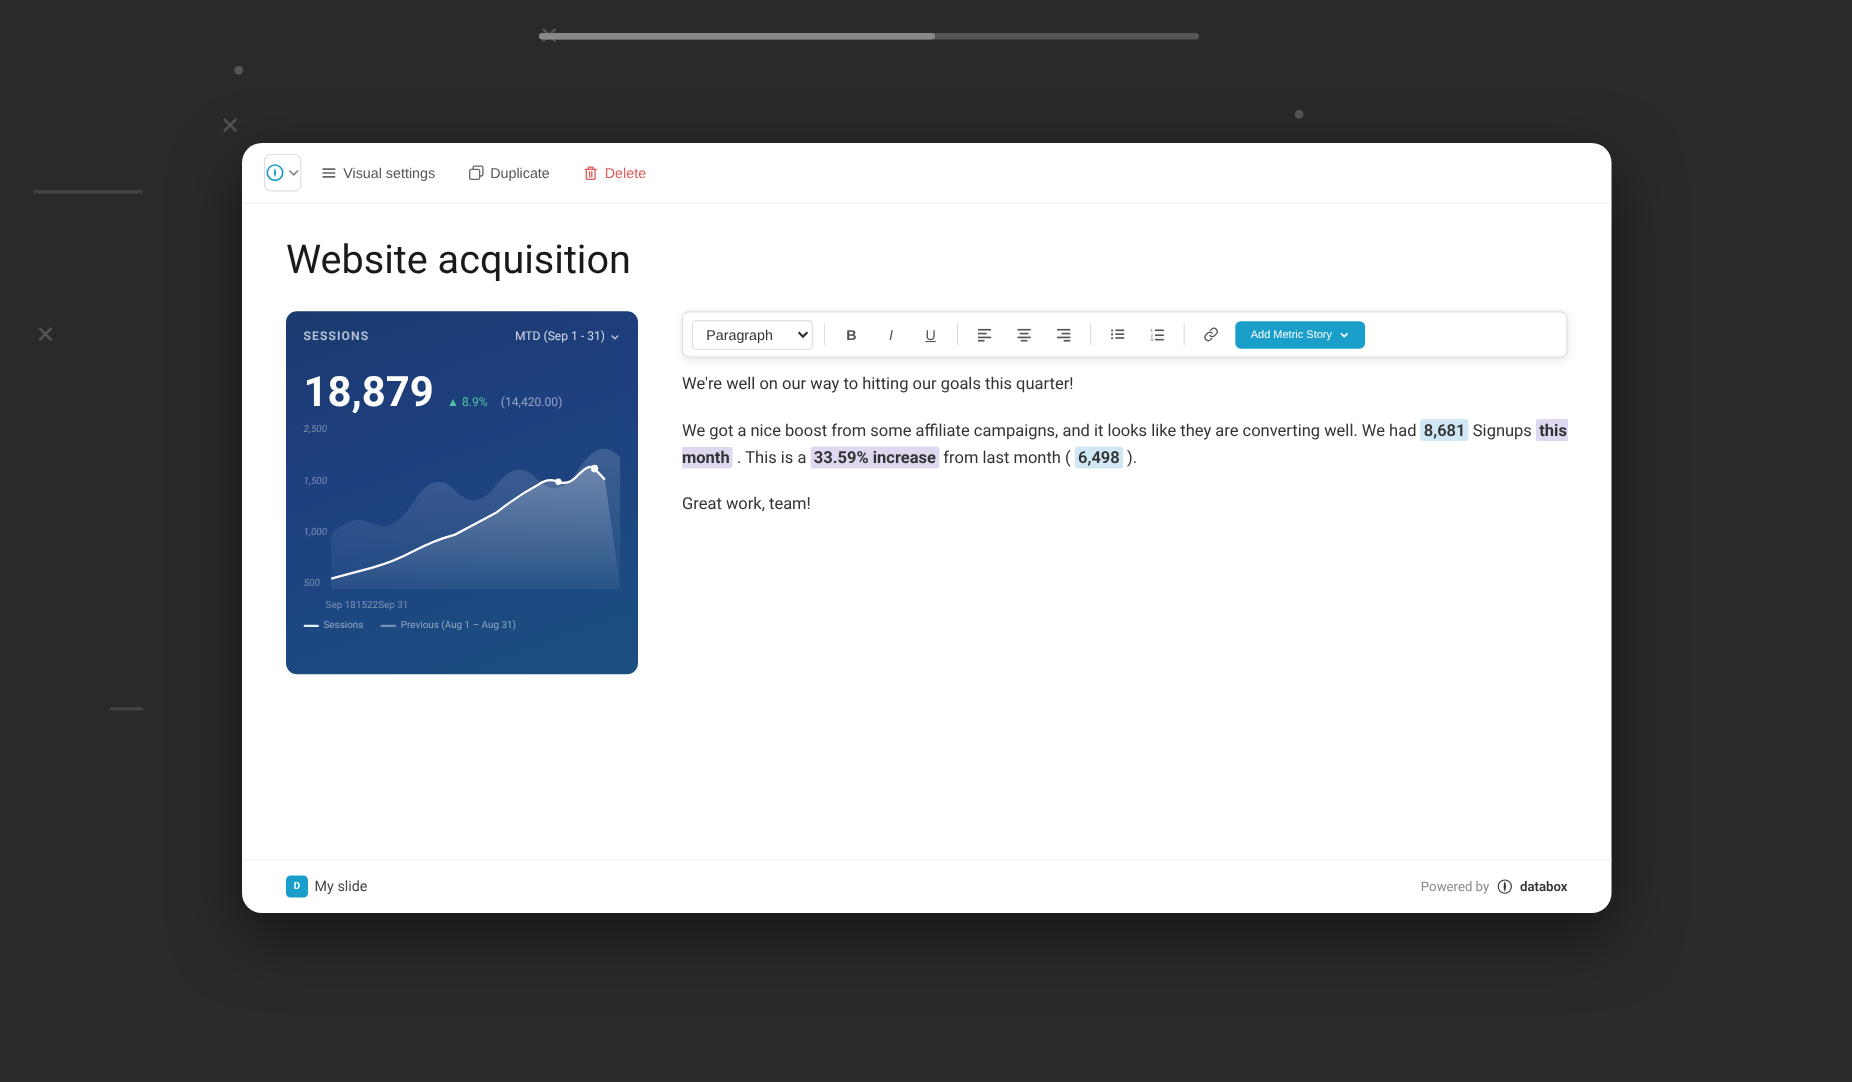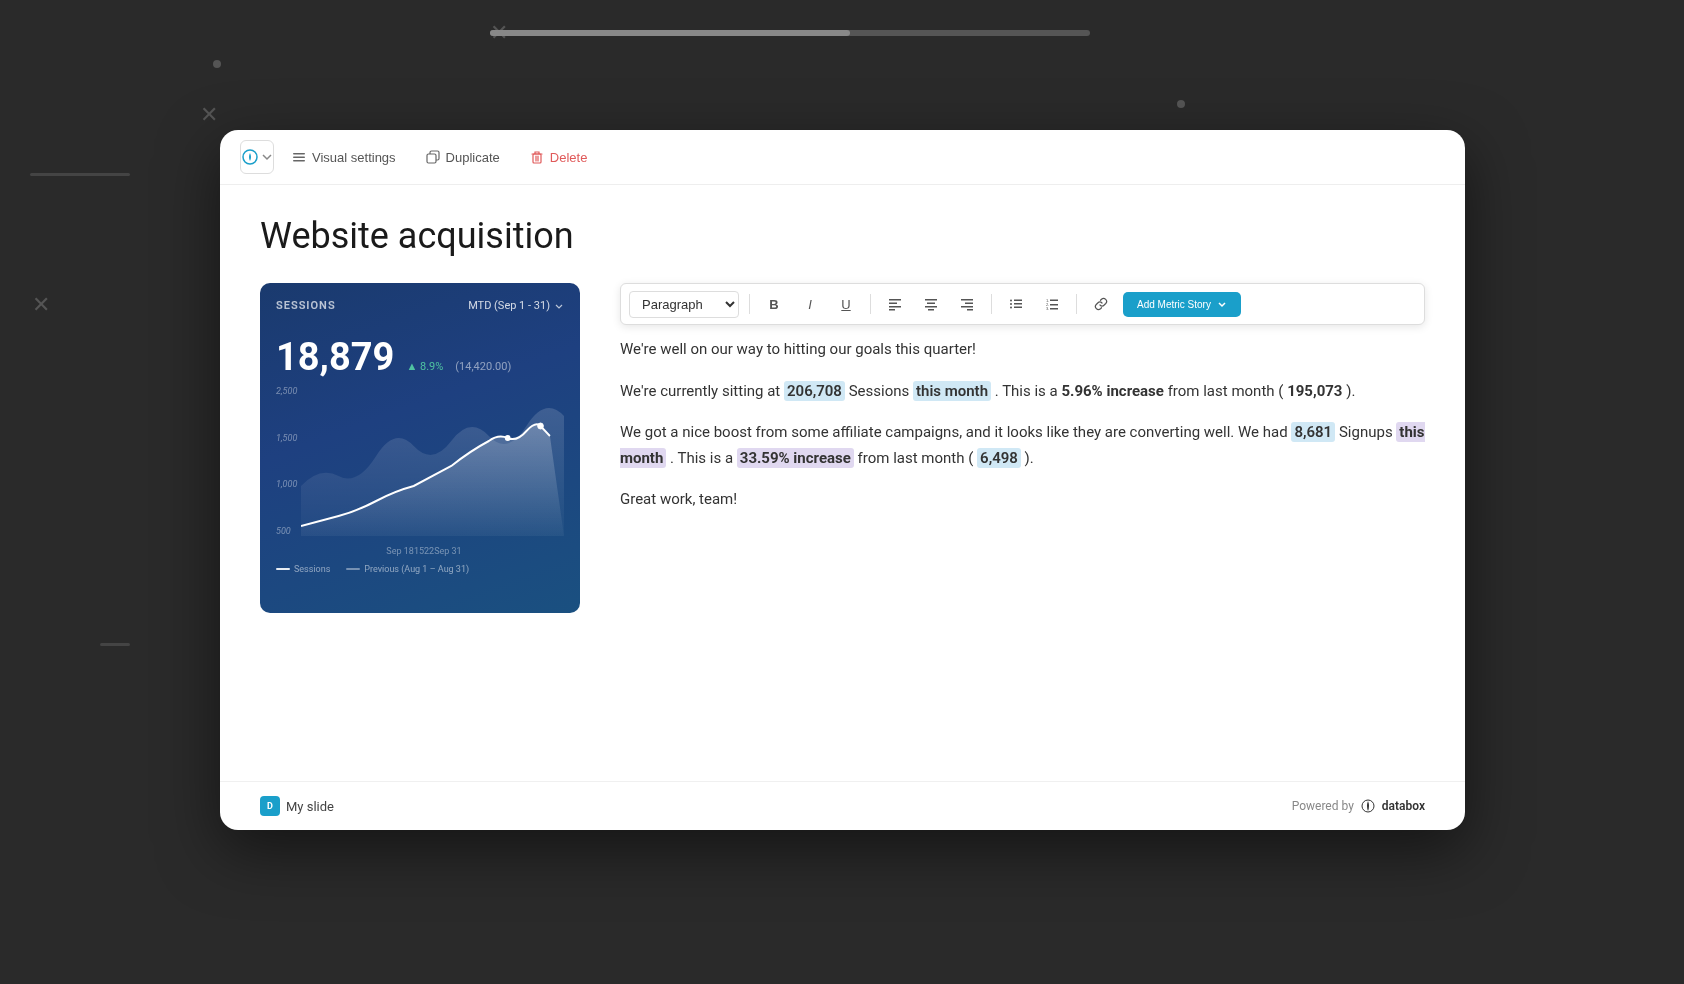--- a/index.html
+++ b/index.html
@@ -184,21 +184,21 @@
       color: rgba(255,255,255,0.4);
       font-style: italic;
     }
 
     .chart-x-labels {
       position: absolute;
       bottom: 0;
       left: 20px;
       right: 12px;
       display: flex;
-      justify-content: center;
+      justify-content: flex-start;
       font-size: 9px;
       color: rgba(255,255,255,0.4);
     }
 
     .chart-legend {
       margin-top: 8px;
       display: flex;
       gap: 16px;
       font-size: 9px;
       color: rgba(255,255,255,0.5);
@@ -571,23 +571,20 @@
             <span>Add Metric Story</span>
             <svg width="10" height="10" viewBox="0 0 10 10">
                 <path d="M2 4l3 3 3-3" stroke="white" stroke-width="1.5" fill="none"></path>
               </svg>
           </button>
         </div>
 
         <div class="story-text">
           <p>
             <span>We're well on our way to hitting our goals this quarter!</span>
-          </p>
-          <p>
-            <span>We're currently sitting at </span><span class="highlight-blue">206,708</span><span> Sessions </span><span class="highlight-blue">this month</span><span> . This is a </span><span class="highlight-bold">5.96% increase</span><span> from last month ( </span><span class="highlight-bold">195,073</span><span> ).</span>
           </p>
           <p>
             <span>We got a nice boost from some affiliate campaigns, and it looks like they are converting well. We had </span><span class="highlight-blue">8,681</span><span> Signups </span><span class="highlight-purple highlight-bold">this month</span><span> . This is a </span><span class="highlight-purple highlight-bold">33.59% increase</span><span> from last month ( </span><span class="highlight-blue">6,498</span><span> ).</span>
           </p>
           <p>
             <span>Great work, team!</span>
           </p>
         </div>
       </div>
     </div>

